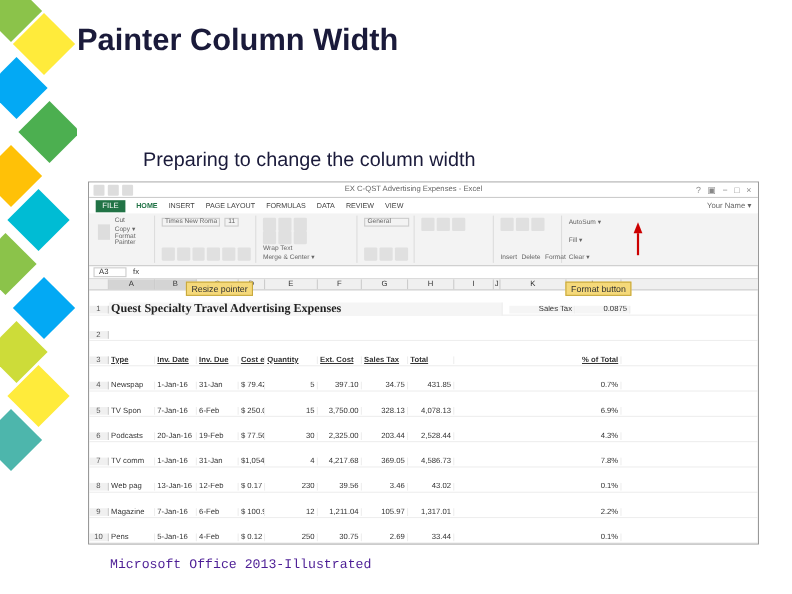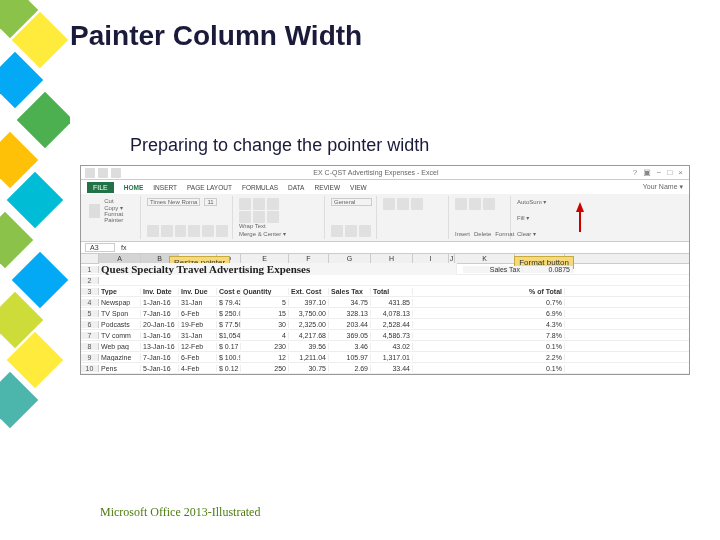--- a/index.html
+++ b/index.html
@@ -145,56 +145,56 @@
     display:flex;
     font-size:7px;
     background:#f0f0f0;
     border-bottom:1px solid #ccc;
   }
   .rowhdr-space { width:18px; border-right:1px solid #ccc; }
   .ch { border-right:1px solid #ccc; text-align:center; padding:1px 0; }
   .ch.sel { background:#d4d4d4; }
 
   .grid { position: relative; }
-  .row { display:flex; font-size:7px; border-bottom:1px solid #eee; height:11px; align-items:center; }
+  .row { display:flex; font-size:7px; border-bottom:1px solid #eee; height:11px; align-items:center;margin-top:12px; }
   .rowhdr { width:18px; text-align:center; background:#f0f0f0; border-right:1px solid #ccc; font-size:7px; color:#555; }
   .cell { border-right:1px solid #eee; padding:0 2px; overflow:hidden; white-space:nowrap; }
 
   .banner-row .cell { background:#f5f5f5; }
   .banner-text { font-family: "Times New Roman", serif; font-weight:bold; font-size:11px; color:#222; }
   .hdr-row .cell { text-decoration: underline; font-weight:bold; }
 
   .footer {
     position:absolute;
     bottom:20px;
     left:100px;
     font-size:12px;
-    font-family: Liberation Serif, serif;
-    color:#4d7c0f;
+    font-family: Liberation Mono, monospace;
+    color:#4c1d95;
   }
 </style>
 </head>
 <body>
 
 <div class="deco">
   <div class="hex h1"></div>
     <div class="hex h2"></div>
     <div class="hex h3"></div>
   <div class="hex h4"></div>
     <div class="hex h5"></div>
     <div class="hex h6"></div>
   <div class="hex h7"></div>
     <div class="hex h8"></div>
     <div class="hex h9"></div>
   <div class="hex h10"></div>
     <div class="hex h11"></div>
 </div>
 
 <div class="title">Painter Column Width</div>
-<div class="subtitle">Preparing to change the pointer width</div>
+<div class="subtitle">Preparing to change the column width</div>
 
 <div class="excel">
 
   <div class="titlebar">
     <div class="qa">
       <span></span>
       <span></span>
       <span></span>
     </div>
     <div class="wt">EX C-QST Advertising Expenses - Excel</div>

